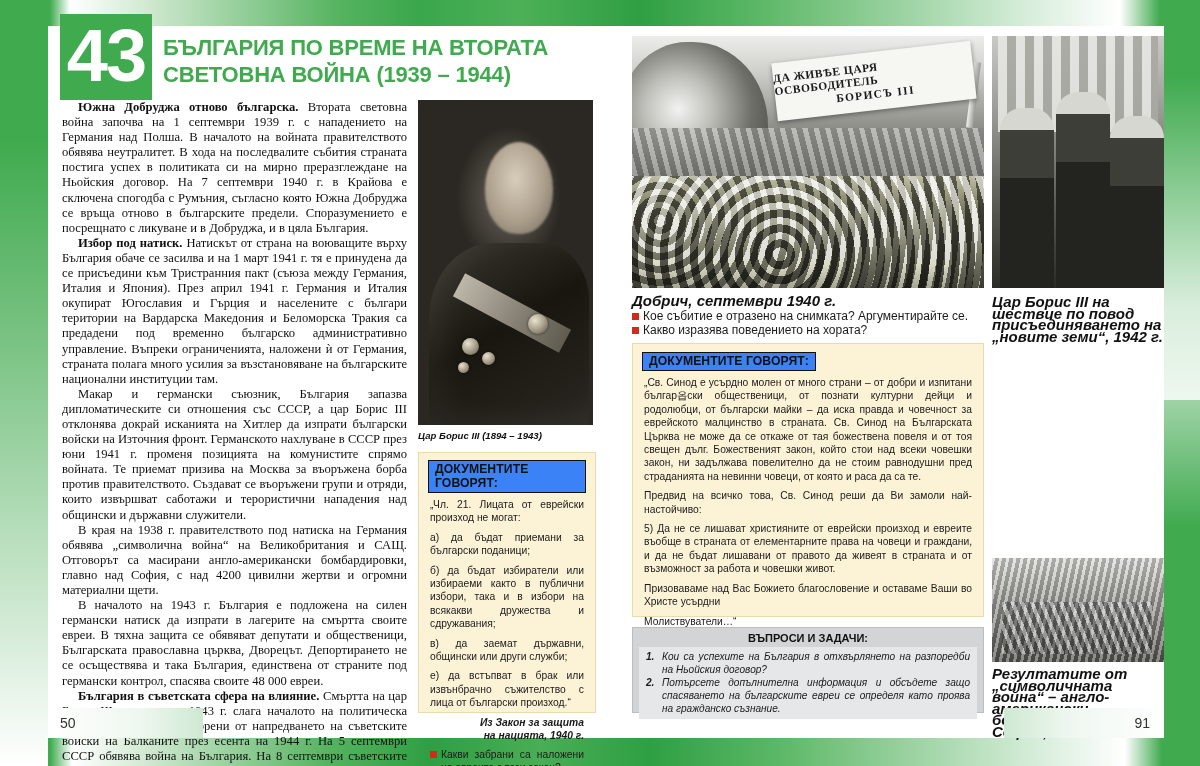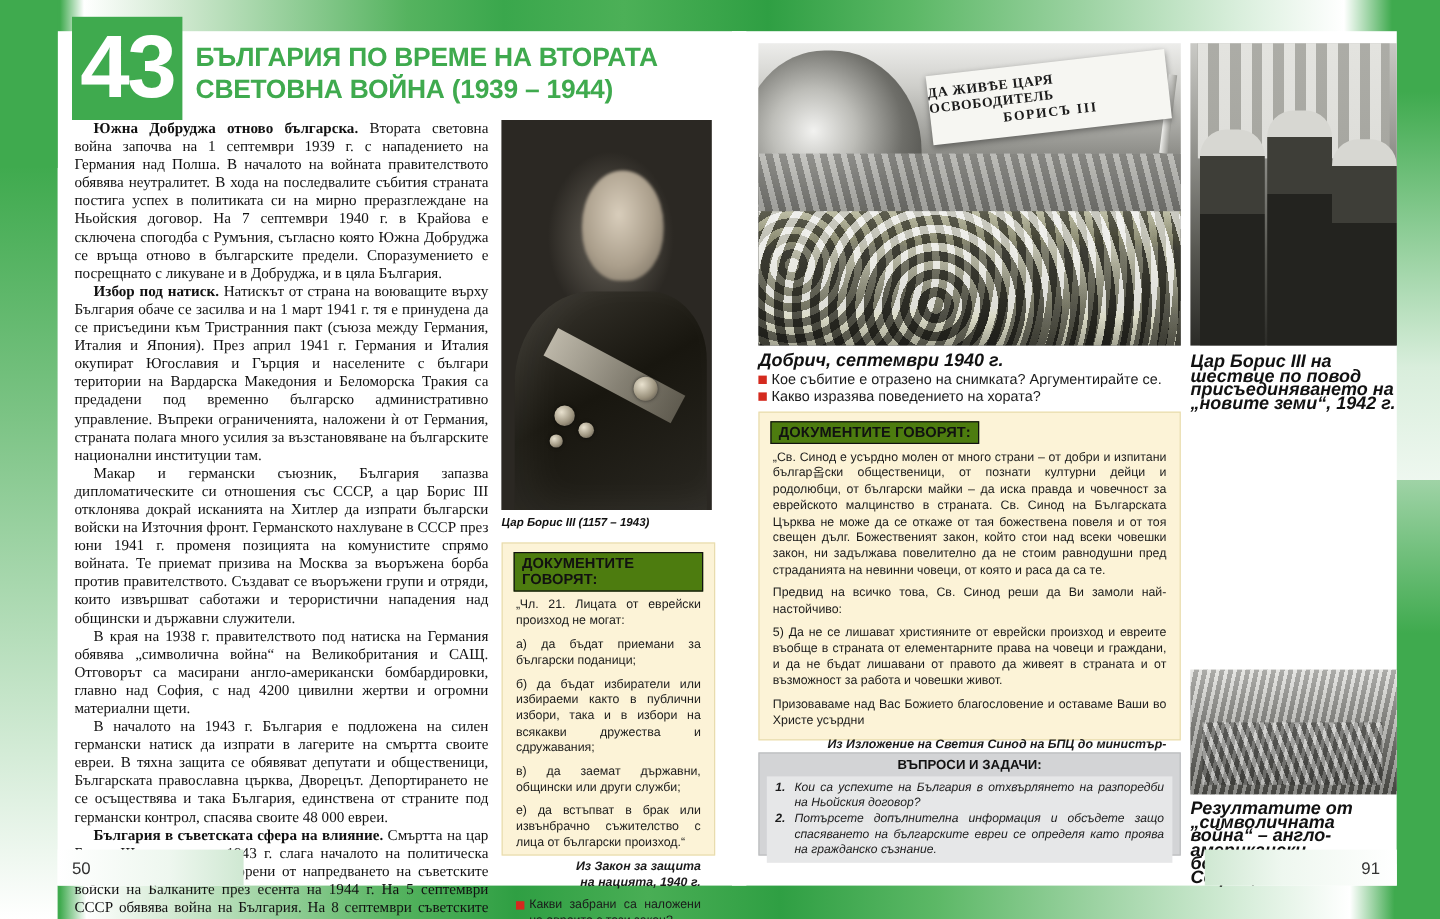--- a/index.html
+++ b/index.html
@@ -142,21 +142,21 @@
   }
 
   
   .doc-box {
     position: absolute;
     background: #fcf3d7;
     border: 1px solid #e8dcae;
   }
   .doc-head {
     display: inline-block;
-    background: #4d7c0f;
+    background: #3b82f6;
     border: 1.4px solid #111;
     padding: 1px 6px 2px 6px;
     font-family: "Liberation Sans", sans-serif;
     font-weight: bold;
     font-size: 12.2px;
     color: #111;
     letter-spacing: .1px;
   }
   .doc-head-wrap { padding: 7px 9px 3px 9px; }
   .doc-body {
@@ -343,21 +343,21 @@
     <p><b>България в съветската сфера на влияние.</b><span> Смъртта на цар Борис III през август 1943 г. слага началото на политическа криза. Събитията са ускорени от напредването на съветските войски на Балканите през есента на 1944 г. На 5 септември СССР обявява война на България. На 8 септември съветските войски окупират страната. На 8 срещу 9 септември правителството е свалено с преврат от коалицията Отечествен фронт. Българското общество отново е в тревожна неизвестност за бъдещето.</span></p>
   </div>
 
   <div class="portrait">
     <div class="sash" style="left:34px; top:200px; width:120px; height:26px;"></div>
     <div class="medal" style="left:44px; top:238px; width:17px; height:17px;"></div>
     <div class="medal" style="left:64px; top:252px; width:13px; height:13px;"></div>
     <div class="medal" style="left:40px; top:262px; width:11px; height:11px;"></div>
     <div class="medal" style="left:110px; top:214px; width:20px; height:20px;"></div>
   </div>
-  <div class="portrait-caption">Цар Борис III (1157 – 1943)</div>
+  <div class="portrait-caption">Цар Борис III (1894 – 1943)</div>
 
   <div class="doc-box" style="left:418px; top:452px; width:178px; height:261px;">
     <div class="doc-head-wrap">
       <span class="doc-head">ДОКУМЕНТИТЕ ГОВОРЯТ:</span>
     </div>
     <div class="doc-body">
       <p>„Чл. 21. Лицата от еврейски произход не могат:</p>
       <p>а) да бъдат приемани за български поданици;</p>
       <p>б) да бъдат избиратели или избираеми както в публични избори, така и в избори на всякакви дружества и сдружавания;</p>
       <p>в) да заемат държавни, общински или други служби;</p>
@@ -410,20 +410,21 @@
 
   <div class="doc-box" style="left:632px; top:343px; width:352px; height:274px;">
     <div class="doc-head-wrap">
       <span class="doc-head">ДОКУМЕНТИТЕ ГОВОРЯТ:</span>
     </div>
     <div class="doc-body">
       <p>„Св. Синод е усърдно молен от много страни – от добри и изпитани българ옵ски общественици, от познати културни дейци и родолюбци, от български майки – да иска правда и човечност за еврейското малцинство в страната. Св. Синод на Българската Църква не може да се откаже от тая божествена повеля и от тоя свещен дълг. Божественият закон, който стои над всеки човешки закон, ни задължава повелително да не стоим равнодушни пред страданията на невинни човеци, от която и раса да са те.</p>
       <p>Предвид на всичко това, Св. Синод реши да Ви замоли най-настойчиво:</p>
       <p>5) Да не се лишават християните от еврейски произход и евреите въобще в страната от елементарните права на човеци и граждани, и да не бъдат лишавани от правото да живеят в страната и от възможност за работа и човешки живот.</p>
       <p>Призоваваме над Вас Божието благословение и оставаме Ваши во Христе усърдни</p>
+      <p>Молиствуватели…“</p>
       <div class="doc-src">
         <div>Из Изложение на Светия Синод на БПЦ до министър-председателя</div>
         <div>и министър на външните работи и изповеданията</div>
         <div>срещу расисткия характер на ЗЗН, 5 април 1943 г.</div>
       </div>
       <div class="q-item">
         <span class="sq"></span>
         <span class="q-text">Как е аргументирана позицията на Българската православна църква?</span>
       </div>
     </div>

